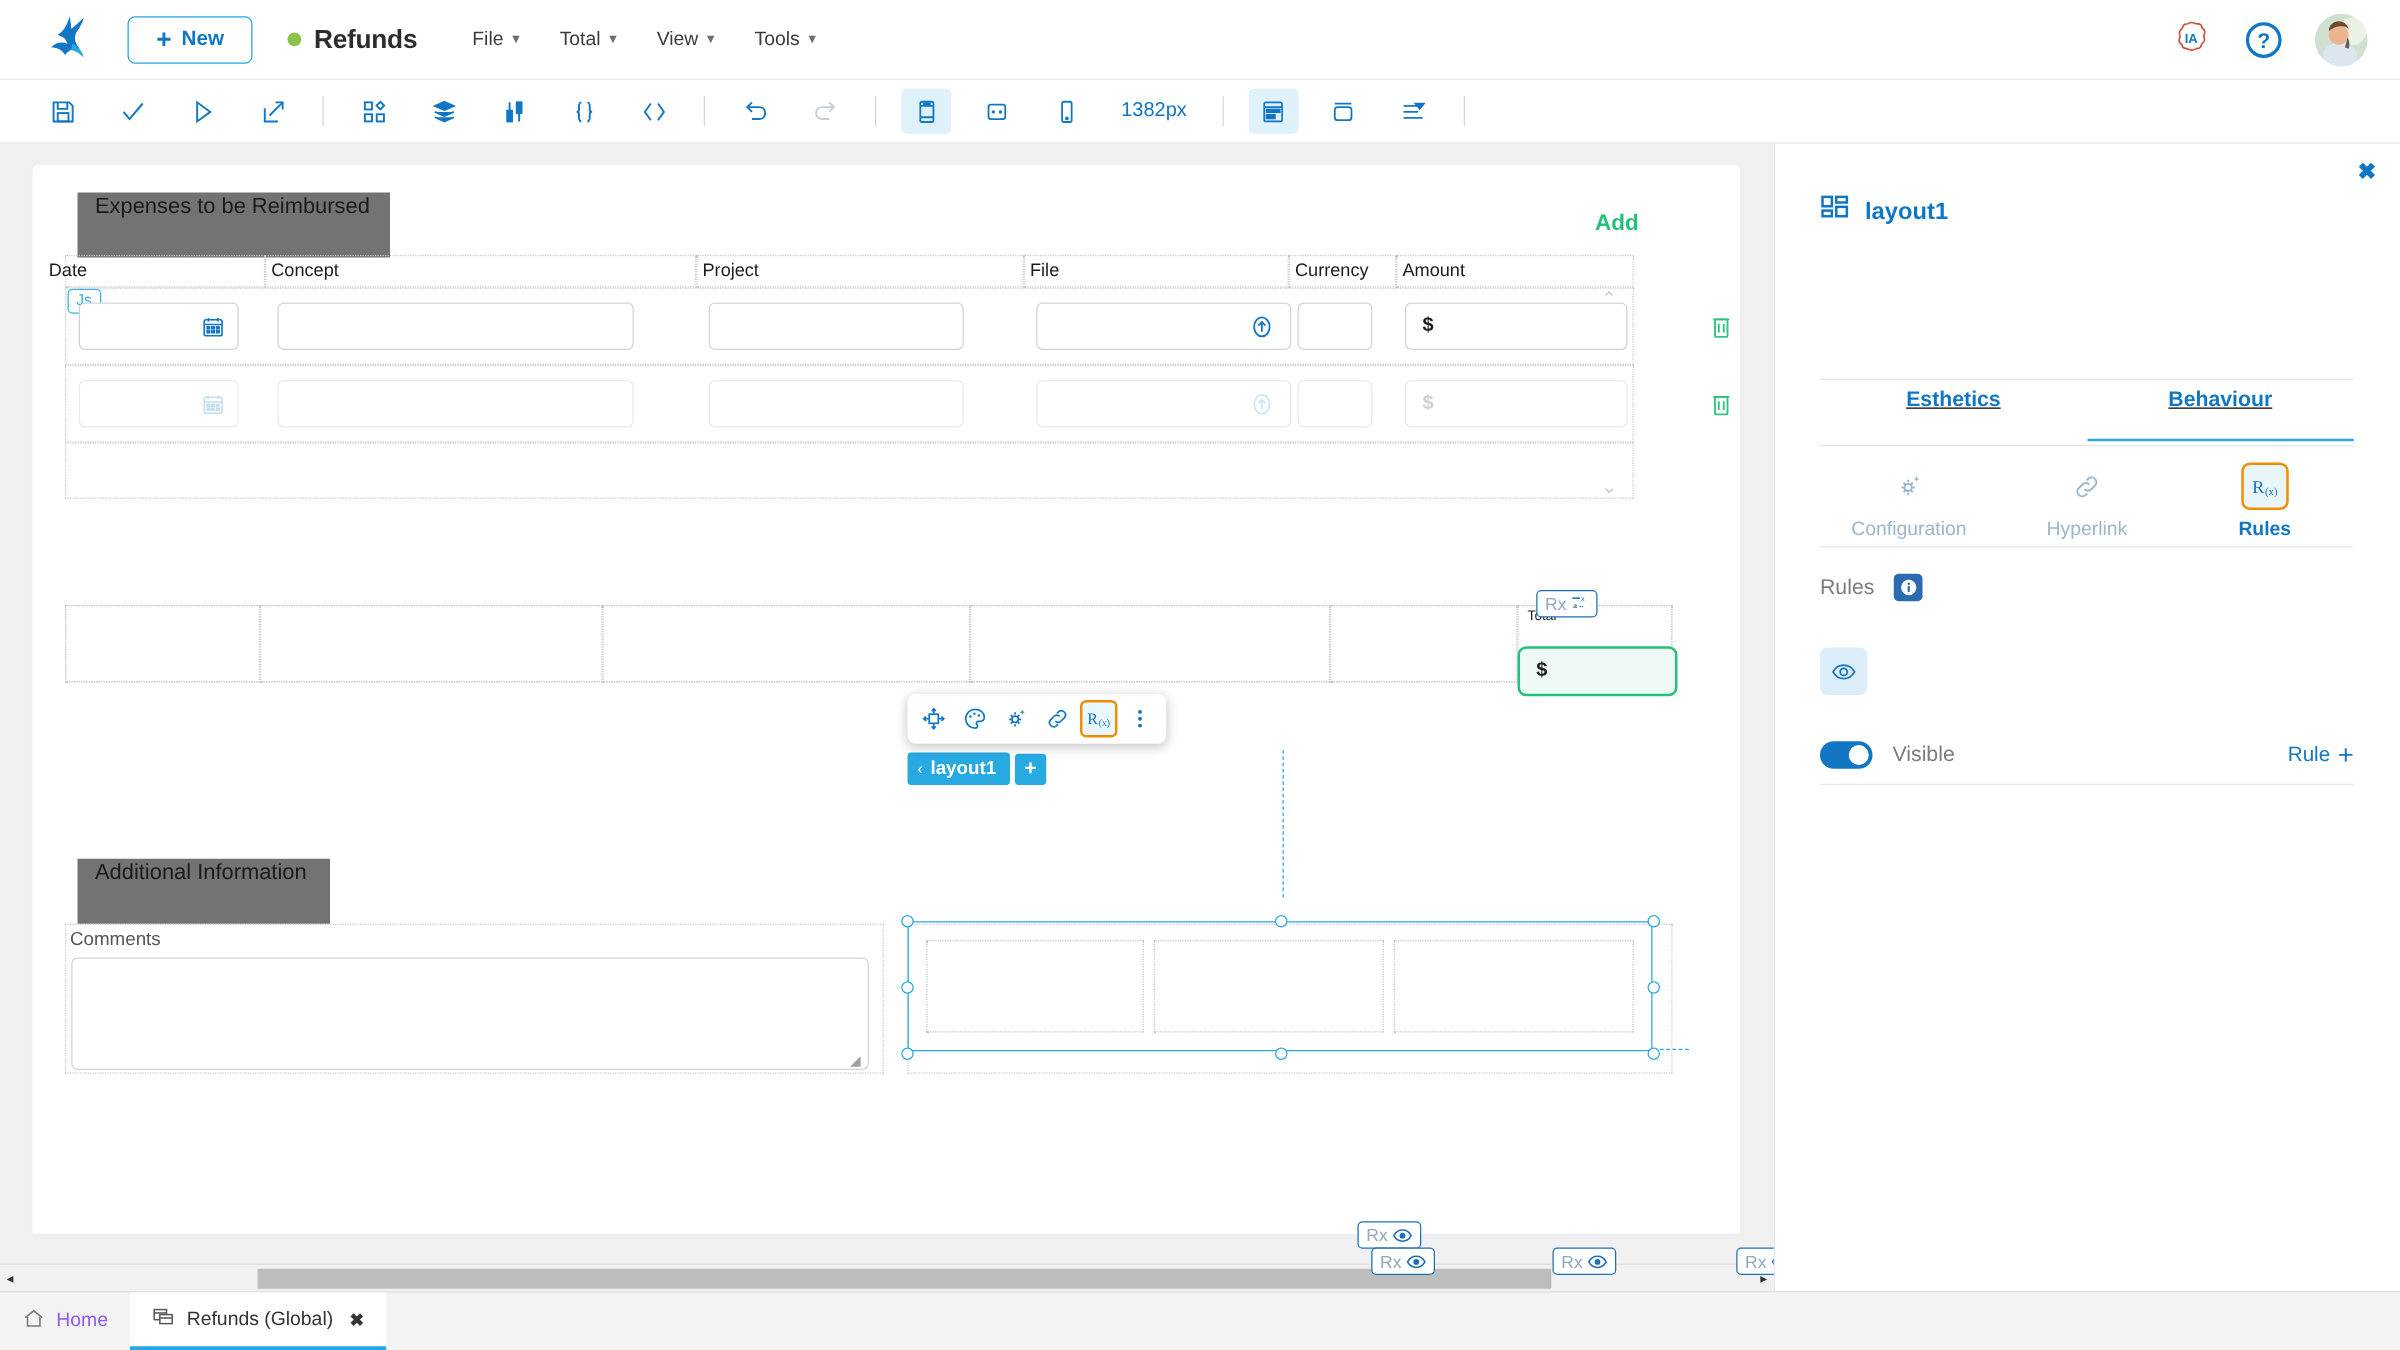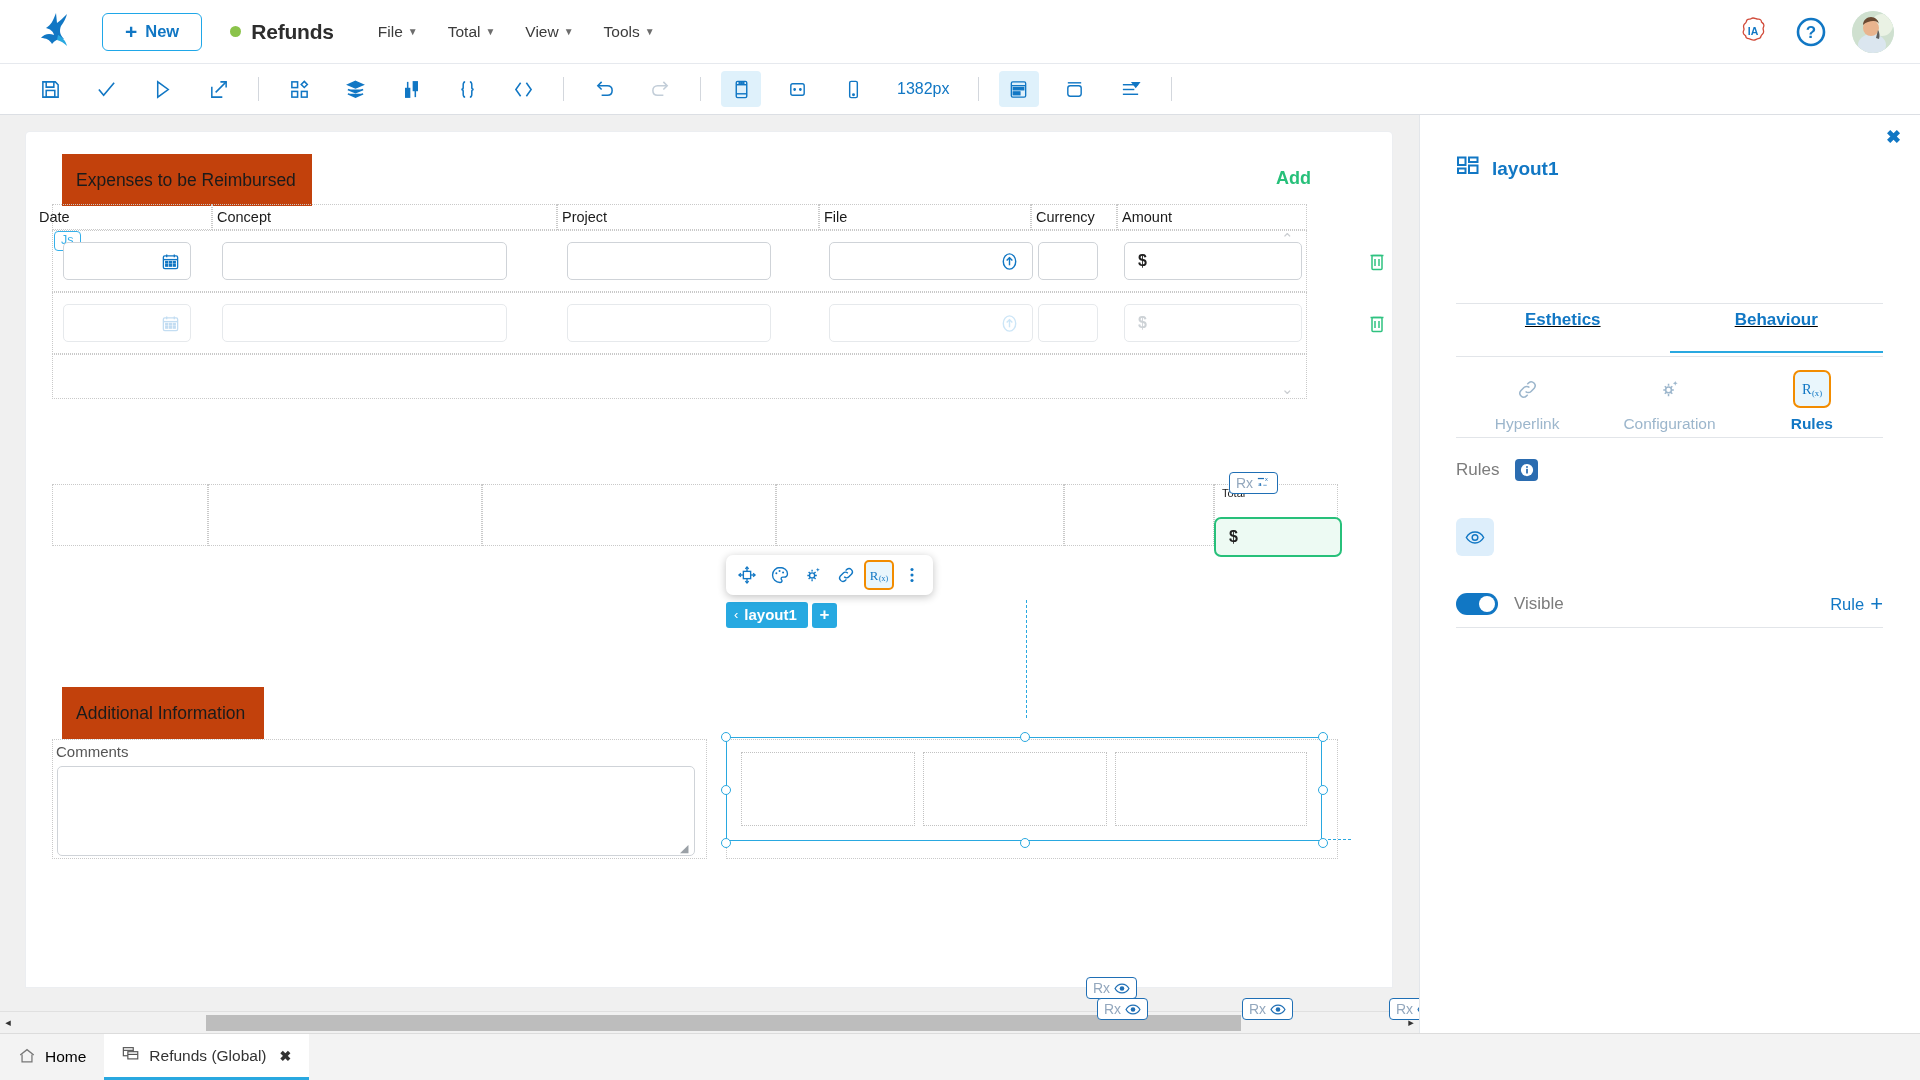--- a/index.html
+++ b/index.html
@@ -71,22 +71,22 @@
   }
   .canvas-page {
     position: absolute; top: 17px; left: 26px;
     width: 1366px; height: 855px;
     background: #ffffff; border-radius: 4px 4px 0 0;
     box-shadow: 0 0 0 1px #eceef1;
   }
 
   
   .sec-label {
-    position: absolute; background: #c2410c;
-    display: flex; align-items: center; padding-left: 14px;
+    position: absolute; background: #737373;
+    display: flex; align-items: flex-start; padding-left: 14px;
     font-size: 17.5px; color: #1b1b1b; font-weight: normal;
   }
 
   
   .dcell { position: absolute; border: 1px dotted #c9c9c9; }
   .hdr-txt { position: absolute; font-size: 14.5px; color: #1b1b1b; }
 
   .fld {
     position: absolute; border: 1px solid #cfd3d8; border-radius: 5px;
     background: #fff;
@@ -268,21 +268,21 @@
   }
 
   
   .bottombar {
     position: absolute; left: 0; bottom: 0; width: 1920px; height: 47px;
     background: #f3f3f3; border-top: 1px solid #dcdcdc;
     display: flex; align-items: stretch;
   }
   .btab {
     display: flex; align-items: center; gap: 9px; padding: 0 18px;
-    font-size: 15.5px; color: #000000; cursor: pointer; position: relative;
+    font-size: 15.5px; color: #8b5cf6; cursor: pointer; position: relative;
   }
   .btab.active {
     background: #ffffff; color: #333;
     border-bottom: 3.5px solid #29a8e0;
   }
   .btab .x { font-size: 14px; font-weight: bold; color: #333; margin-left: 4px; }
 </style>
 </head>
 <body>
 
@@ -780,36 +780,36 @@
     <div class="rp-tabs">
       <div class="rp-tab">Esthetics</div>
       <div class="rp-tab sel">Behaviour</div>
     </div>
     <div class="rp-divider" style="top:241px;"></div>
 
     <div class="rp-subtabs">
       <div class="rp-sub">
         <div class="rp-sub-ico">
           <svg viewBox="0 0 24 24" width="23" height="23" fill="none" stroke="#9cb6cc" stroke-width="1.6">
-            <path d="M10 14a4 4 0 0 0 5.7 0l3.3-3.3a4.05 4.05 0 0 0-5.7-5.7L11.8 6.5"></path>
-            <path d="M14 10a4 4 0 0 0-5.7 0L5 13.3a4.05 4.05 0 0 0 5.7 5.7l1.5-1.5"></path>
-          </svg>
-        </div>
-        <div class="rp-sub-lbl">Hyperlink</div>
-      </div>
-      <div class="rp-sub">
-        <div class="rp-sub-ico">
-          <svg viewBox="0 0 24 24" width="23" height="23" fill="none" stroke="#9cb6cc" stroke-width="1.6">
             <circle cx="11" cy="12.5" r="3"></circle>
             <path d="M11 6v2.2M11 16.8V19M5.5 12.5h2.2M14.3 12.5h2.2
                      M7.1 8.6l1.6 1.6M13.3 14.8l1.6 1.6M14.9 8.6l-1.6 1.6M8.7 14.8l-1.6 1.6"></path>
             <path d="M18 3l.7 1.8L20.5 5.5l-1.8.7L18 8l-.7-1.8L15.5 5.5l1.8-.7z" fill="#9cb6cc" stroke="none"></path>
           </svg>
         </div>
         <div class="rp-sub-lbl">Configuration</div>
+      </div>
+      <div class="rp-sub">
+        <div class="rp-sub-ico">
+          <svg viewBox="0 0 24 24" width="23" height="23" fill="none" stroke="#9cb6cc" stroke-width="1.6">
+            <path d="M10 14a4 4 0 0 0 5.7 0l3.3-3.3a4.05 4.05 0 0 0-5.7-5.7L11.8 6.5"></path>
+            <path d="M14 10a4 4 0 0 0-5.7 0L5 13.3a4.05 4.05 0 0 0 5.7 5.7l1.5-1.5"></path>
+          </svg>
+        </div>
+        <div class="rp-sub-lbl">Hyperlink</div>
       </div>
       <div class="rp-sub">
         <div class="rp-sub-ico hl">
           <svg viewBox="0 0 26 26" width="25" height="25">
             <text x="3" y="18" font-size="15" font-family="Liberation Serif, serif" fill="#1177c4">R</text>
             <text x="13.5" y="19.5" font-size="9" font-family="Liberation Serif, serif" fill="#1177c4">(x)</text>
           </svg>
         </div>
         <div class="rp-sub-lbl on">Rules</div>
       </div>

